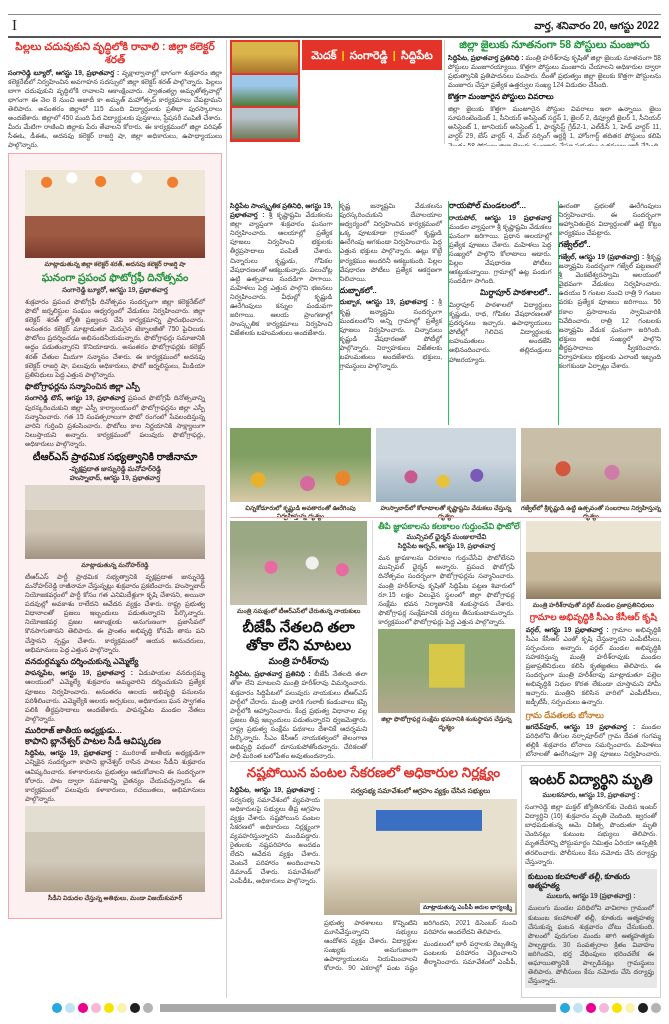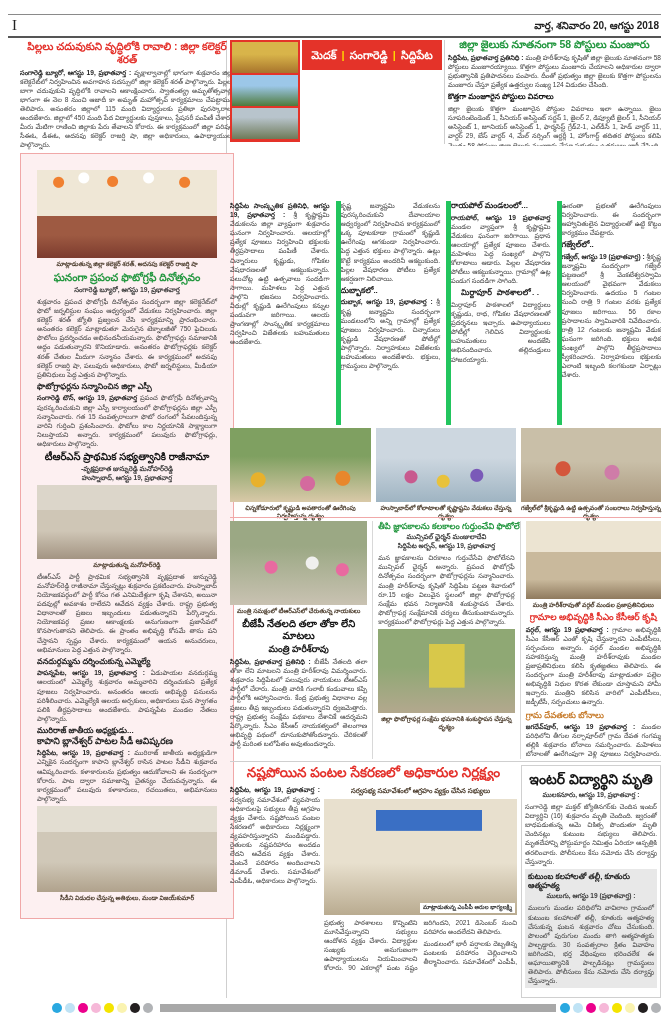--- a/index.html
+++ b/index.html
@@ -53,34 +53,34 @@
       linear-gradient(180deg,#8fa874 0 45%,#b3a88e 100%);}
   .ph-meet{background:
       linear-gradient(#3a6fc4,#3a6fc4) 60% 12%/55% 18% no-repeat,
       linear-gradient(180deg,#e8e0ce 0 55%,#b9ab90 100%);}
   .thumb{width:100%;height:31px;margin-bottom:2px;}
   .t1{background:linear-gradient(180deg,#d8b44a 0 40%,#a8742c 100%);}
   .t2{background:linear-gradient(180deg,#9cc7e8 0 35%,#4f7a3c 100%);}
   .t3{background:linear-gradient(180deg,#b8c4cc 0 30%,#6e7a58 100%);}
   .vrule{position:absolute;width:1px;background:#cfcfcf;}
   .dot{width:10px;height:10px;border-radius:50%;margin-right:3px;flex:0 0 auto;}
-  #lead-cols .lc{flex:1 1 0;padding-right:6px;border-right:5px solid #22c55e;overflow:hidden;}
+  #lead-cols .lc{flex:1 1 0;padding-right:6px;border-right:1px solid #22c55e;overflow:hidden;}
   #lead-cols .lc:last-child{border-right:none;padding-right:0;}
 </style>
 </head>
 <body>
 
 <div class="abs" style="left:8px;top:14px;width:653px;border-top:1px solid #8a8a8a;"></div>
 <div class="abs" style="left:12px;top:17px;font-family:'Liberation Serif',serif;font-size:15px;color:#222;">I</div>
-<div class="abs" style="right:10px;top:20px;font-size:10px;font-weight:bold;color:#222;">వార్త, శనివారం 20, ఆగస్టు 2018</div>
+<div class="abs" style="right:10px;top:20px;font-size:10px;font-weight:bold;color:#222;">వార్త, శనివారం 20, ఆగస్టు 2022</div>
 <div class="abs" style="left:8px;top:36px;width:653px;border-top:2px solid #555;"></div>
 
 <div class="vrule" style="left:226px;top:40px;height:958px;"></div>
 
-<div class="abs" style="left:20px;top:40px;width:214px;height:958px;overflow:hidden;">
+<div class="abs" style="left:8px;top:40px;width:214px;height:958px;overflow:hidden;">
 
   <div style="margin-bottom:4px;">
     <div class="hl h-red" style="font-size:10.5px;">పిల్లలు చదువుకుని వృద్ధిలోకి రావాలి : జిల్లా కలెక్టర్ శరత్</div>
     <p class="bd"><span class="dl">సంగారెడ్డి బ్యూరో, ఆగస్టు 19, ప్రభాతవార్త :</span>
       <span>వృక్షాల్వానాల్లో భాగంగా శుక్రవారం జిల్లా కలెక్టరేట్‌లో నిర్వహించిన అవగాహన సదస్సులో జిల్లా కలెక్టర్ శరత్ పాల్గొన్నారు. పిల్లలు బాగా చదువుకుని వృద్ధిలోకి రావాలని ఆకాంక్షించారు. స్వాతంత్య్ర అమృతోత్సవాల్లో భాగంగా ఈ నెల 8 నుంచి ఆజాదీ కా అమృత్ మహోత్సవ్ కార్యక్రమాలు చేపట్టామని తెలిపారు. అనంతరం జిల్లాలో 115 మంది విద్యార్థులకు ప్రతిభా పురస్కారాలు అందజేశారు. జిల్లాలో 450 మంది పేద విద్యార్థులకు పుస్తకాలు, స్టేషనరీ పంపిణీ చేశారు. మీరు మేటిగా రాణించి జిల్లాకు పేరు తేవాలని కోరారు. ఈ కార్యక్రమంలో జిల్లా పరిషత్ సీఈఓ, డీఈఓ, అదనపు కలెక్టర్ రాజర్షి షా, జిల్లా అధికారులు, ఉపాధ్యాయులు పాల్గొన్నారు.</span></p>
   </div>
 
   <div style="border:1px solid #f0a8a8;background:#fdf0f1;padding:16px;">
     <div class="ph ph-hall crowd" style="height:88px;"></div>
     <div class="cap">మాట్లాడుతున్న జిల్లా కలెక్టర్ శరత్, అదనపు కలెక్టర్ రాజర్షి షా</div>
@@ -147,21 +147,21 @@
     <div class="lc">
       <p class="bd">కృష్ణ జన్మాష్టమి వేడుకలను పురస్కరించుకుని దేవాలయాల ఆధ్వర్యంలో నిర్వహించిన కార్యక్రమంలో ఒక్క పూటకూడా గ్రామంలో కృష్ణుడి ఊరేగింపు ఆగకుండా నిర్వహించారు. పెద్ద ఎత్తున భక్తులు పాల్గొన్నారు. ఉట్లు కొట్టే కార్యక్రమం అందరినీ ఆకట్టుకుంది. పిల్లల వేషధారణ పోటీలు ప్రత్యేక ఆకర్షణగా నిలిచాయి.</p>
       <div class="sh" style="text-align:left;">దుబ్బాకలో..</div>
       <p class="bd"><span class="dl">దుబ్బాక, ఆగస్టు 19, ప్రభాతవార్త :</span>
         <span>శ్రీ కృష్ణ జన్మాష్టమి సందర్భంగా మండలంలోని అన్ని గ్రామాల్లో ప్రత్యేక పూజలు నిర్వహించారు. చిన్నారులు కృష్ణుడి వేషధారణతో పోటీల్లో పాల్గొన్నారు. నిర్వాహకులు విజేతలకు బహుమతులు అందజేశారు. భక్తులు, గ్రామస్థులు పాల్గొన్నారు.</span></p>
     </div>
     <div class="lc">
       <div class="sh" style="text-align:left;margin-top:0;">రాయపోల్ మండలంలో...</div>
       <p class="bd"><span class="dl">రాయపోల్, ఆగస్టు 19 ప్రభాతవార్త</span>
         <span>మండల వ్యాప్తంగా శ్రీ కృష్ణాష్టమి వేడుకలు ఘనంగా జరిగాయి. ప్రధాన ఆలయాల్లో ప్రత్యేక పూజలు చేశారు. మహిళలు పెద్ద సంఖ్యలో పాల్గొని కోలాటాలు ఆడారు. పిల్లల వేషధారణ పోటీలు ఆకట్టుకున్నాయి. గ్రామాల్లో ఉట్ల పండుగ సందడిగా సాగింది.</span></p>
-      <div class="sh" style="text-align:center;font-family:Liberation Mono, monospace;">మిర్దాపూర్ పాఠశాలలో..</div>
+      <div class="sh" style="text-align:right;">మిర్దాపూర్ పాఠశాలలో..</div>
       <p class="bd">మిర్దాపూర్ పాఠశాలలో విద్యార్థులు కృష్ణుడు, రాధ, గోపికల వేషధారణలతో ప్రదర్శనలు ఇచ్చారు. ఉపాధ్యాయులు పోటీల్లో గెలిచిన విద్యార్థులకు బహుమతులు అందజేసి అభినందించారు. తల్లిదండ్రులు హాజరయ్యారు.</p>
     </div>
     <div class="lc">
       <p class="bd">ఊరంతా ప్రభలతో ఊరేగింపులు నిర్వహించారు. ఈ సందర్భంగా ఆహ్వానితులైన విద్యార్థులతో ఉట్టి కొట్టం కార్యక్రమం చేపట్టారు.</p>
       <div class="sh" style="text-align:left;">గజ్వేల్‌లో..</div>
       <p class="bd"><span class="dl">గజ్వేల్, ఆగస్టు 19 (ప్రభాతవార్త) :</span>
         <span>శ్రీకృష్ణ జన్మాష్టమి సందర్భంగా గజ్వేల్ పట్టణంలో శ్రీ వెంకటేశ్వరస్వామి ఆలయంలో వైభవంగా వేడుకలు నిర్వహించారు. ఉదయం 5 గంటల నుంచి రాత్రి 9 గంటల వరకు ప్రత్యేక పూజలు జరిగాయి. 56 రకాల ప్రసాదాలను స్వామివారికి నివేదించారు. రాత్రి 12 గంటలకు జన్మాష్టమి వేడుక ఘనంగా జరిగింది. భక్తులు అధిక సంఖ్యలో పాల్గొని తీర్థప్రసాదాలు స్వీకరించారు. నిర్వాహకులు భక్తులకు ఎలాంటి ఇబ్బంది కలగకుండా ఏర్పాట్లు చేశారు.</span></p>
     </div>
   </div>
 
@@ -179,21 +179,21 @@
       <div class="cap">గజ్వేల్‌లో శ్రీకృష్ణుడి ఉట్టి ఉత్సవంతో సంబరాలు నిర్వహిస్తున్న దృశ్యం</div>
     </div>
   </div>
 
   <div class="abs" style="left:0;top:479px;width:431px;border-top:1px solid #f0a8a8;"></div>
 
   <div class="abs" style="left:0;top:483px;width:431px;height:238px;display:flex;">
     <div style="width:143px;padding-right:5px;border-right:1px solid #d8d8d8;overflow:hidden;">
       <div class="ph ph-trs crowd" style="height:84px;"></div>
       <div class="cap">మంత్రి సమక్షంలో టీఆర్ఎస్‌లో చేరుతున్న నాయకులు</div>
-      <div class="hl h-black" style="font-size:10px;">బీజేపీ నేతలది తలా తోకా లేని మాటలు</div>
+      <div class="hl h-black" style="font-size:15px;">బీజేపీ నేతలది తలా తోకా లేని మాటలు</div>
       <div class="hl h-black" style="font-size:9px;">మంత్రి హరీశ్‌రావు</div>
       <p class="bd"><span class="dl">సిద్దిపేట, ప్రభాతవార్త ప్రతినిధి :</span>
         <span>బీజేపీ నేతలది తలా తోకా లేని మాటలని మంత్రి హరీశ్‌రావు విమర్శించారు. శుక్రవారం సిద్దిపేటలో పలువురు నాయకులు టీఆర్ఎస్ పార్టీలో చేరారు. మంత్రి వారికి గులాబీ కండువాలు కప్పి పార్టీలోకి ఆహ్వానించారు. కేంద్ర ప్రభుత్వ విధానాల వల్ల ప్రజలు తీవ్ర ఇబ్బందులు పడుతున్నారని ధ్వజమెత్తారు. రాష్ట్ర ప్రభుత్వ సంక్షేమ పథకాలు దేశానికే ఆదర్శమని పేర్కొన్నారు. సీఎం కేసీఆర్ నాయకత్వంలో తెలంగాణ అభివృద్ధి పథంలో దూసుకుపోతోందన్నారు. చేరికలతో పార్టీ మరింత బలోపేతం అవుతుందన్నారు.</span></p>
     </div>
     <div style="width:142px;padding:0 5px;border-right:1px solid #d8d8d8;overflow:hidden;">
       <div class="hl h-green" style="font-size:8.4px;white-space:nowrap;">తీపి జ్ఞాపకాలను కలకాలం గుర్తుంచేవి ఫొటోలే</div>
       <div class="ctr" style="font-size:6.8px;font-weight:bold;">మున్సిపల్ ఛైర్మన్ మంజులాదేవి</div>
       <div class="ctr" style="font-size:6.6px;font-weight:bold;margin-bottom:2px;">సిద్దిపేట అర్బన్, ఆగస్టు 19, ప్రభాతవార్త</div>
       <p class="bd">మన జ్ఞాపకాలను చిరకాలం గుర్తుచేసేవి ఫొటోలేనని మున్సిపల్ ఛైర్మన్ అన్నారు. ప్రపంచ ఫొటోగ్రఫీ దినోత్సవం సందర్భంగా ఫొటోగ్రాఫర్లను సన్మానించారు. మంత్రి హరీశ్‌రావు కృషితో సిద్దిపేట పట్టణ శివారులో రూ.15 లక్షల విలువైన స్థలంలో జిల్లా ఫొటోగ్రాఫర్ల సంక్షేమ భవన నిర్మాణానికి శంకుస్థాపన చేశారు. ఫొటోగ్రాఫర్ల సంక్షేమానికి చర్యలు తీసుకుంటామన్నారు. కార్యక్రమంలో ఫొటోగ్రాఫర్లు పెద్ద ఎత్తున పాల్గొన్నారు.</p>
       <div class="ph ph-stone crowd" style="height:84px;"></div>

